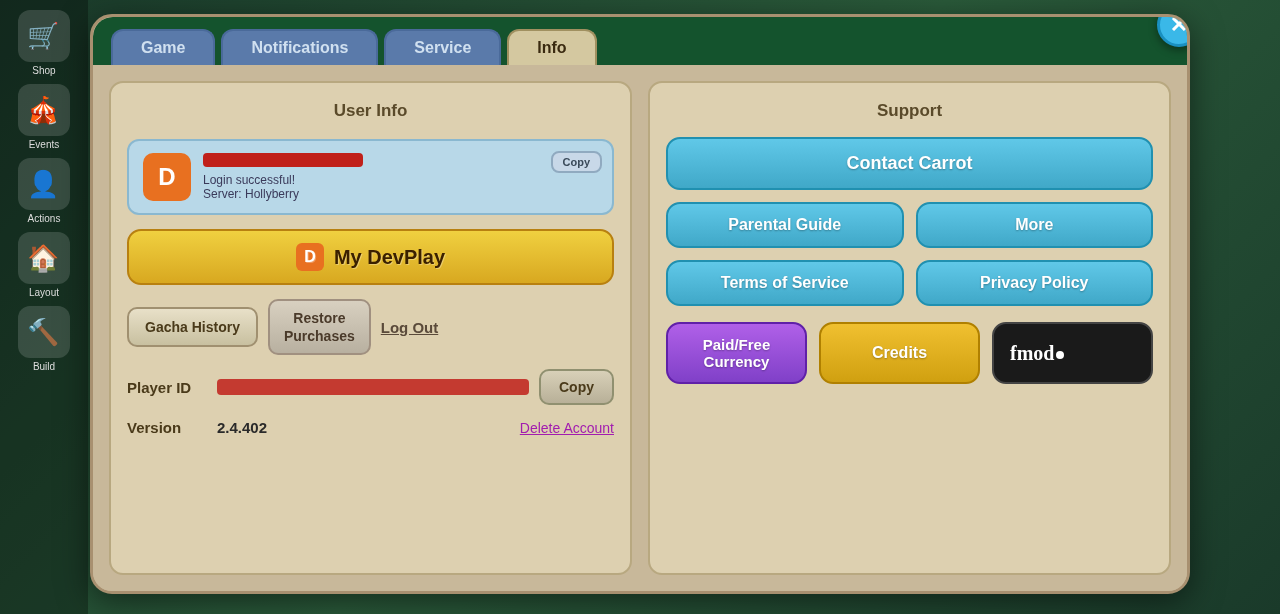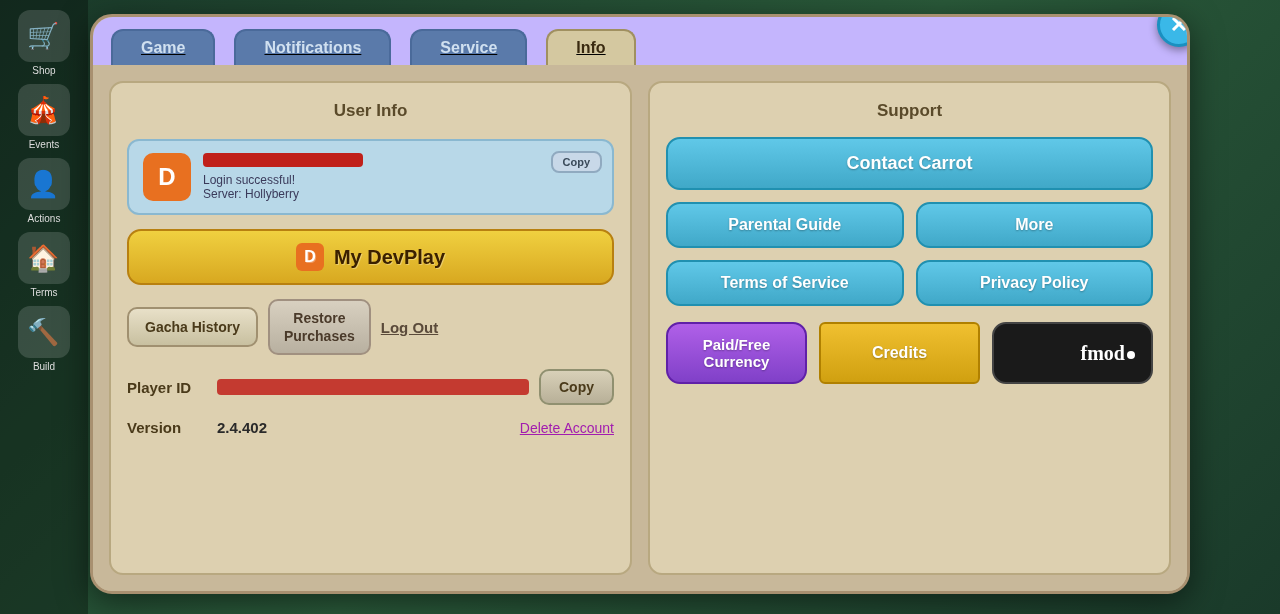--- a/index.html
+++ b/index.html
@@ -69,24 +69,23 @@
       color: #fff;
       font-size: 22px;
       font-weight: bold;
       box-shadow: 0 3px 8px rgba(0,0,0,0.4);
     }
 
     .tabs {
       display: flex;
       flex-direction: row;
       padding: 12px 18px 0 18px;
-      gap: 19px;
-      background: #c4b5fd;
+      gap: 6px;
+      background: #14532d;
       border-radius: 20px 20px 0 0;
-      text-decoration: underline;
     }
 
     .tab {
       padding: 8px 28px;
       border-radius: 12px 12px 0 0;
       font-size: 16px;
       font-weight: bold;
       cursor: pointer;
       border: none;
       outline: none;
@@ -377,21 +376,21 @@
       font-weight: bold;
       color: #fff;
       text-shadow: 0 1px 2px rgba(0,0,0,0.3);
       cursor: pointer;
       flex: 1;
     }
 
     .credits-btn {
       background: linear-gradient(180deg, #f0c030 0%, #d0a010 100%);
       border: 2px solid #b08000;
-      border-radius: 6px;
+      border-radius: 14px;
       padding: 12px 16px;
       text-align: center;
       font-size: 16px;
       font-weight: bold;
       color: #fff;
       text-shadow: 0 1px 2px rgba(0,0,0,0.3);
       cursor: pointer;
       flex: 1;
     }
 
@@ -401,21 +400,21 @@
       border-radius: 14px;
       padding: 12px 16px;
       text-align: center;
       font-size: 18px;
       font-weight: bold;
       color: #fff;
       cursor: pointer;
       flex: 1;
       display: flex;
       align-items: center;
-      justify-content: flex-end;
+      justify-content: flex-start;
     }
 
     .fmod-text {
       font-family: Georgia, serif;
       font-size: 20px;
       color: #fff;
       font-weight: bold;
     }
 
     .fmod-dot {
@@ -482,21 +481,21 @@
   <div class="sidebar-item">
     <div class="sidebar-icon">🎪</div>
     <span class="sidebar-label">Events</span>
   </div>
   <div class="sidebar-item">
     <div class="sidebar-icon">👤</div>
     <span class="sidebar-label">Actions</span>
   </div>
   <div class="sidebar-item">
     <div class="sidebar-icon">🏠</div>
-    <span class="sidebar-label">Terms</span>
+    <span class="sidebar-label">Layout</span>
   </div>
   <div class="sidebar-item">
     <div class="sidebar-icon">🔨</div>
     <span class="sidebar-label">Build</span>
   </div>
 </div>
 
 <div class="notification-bar">
   <span>[Moeru] has upgraded </span><span class="cookie-link">[Carrot Cookie]</span><span> to ★5!</span>
 </div>

